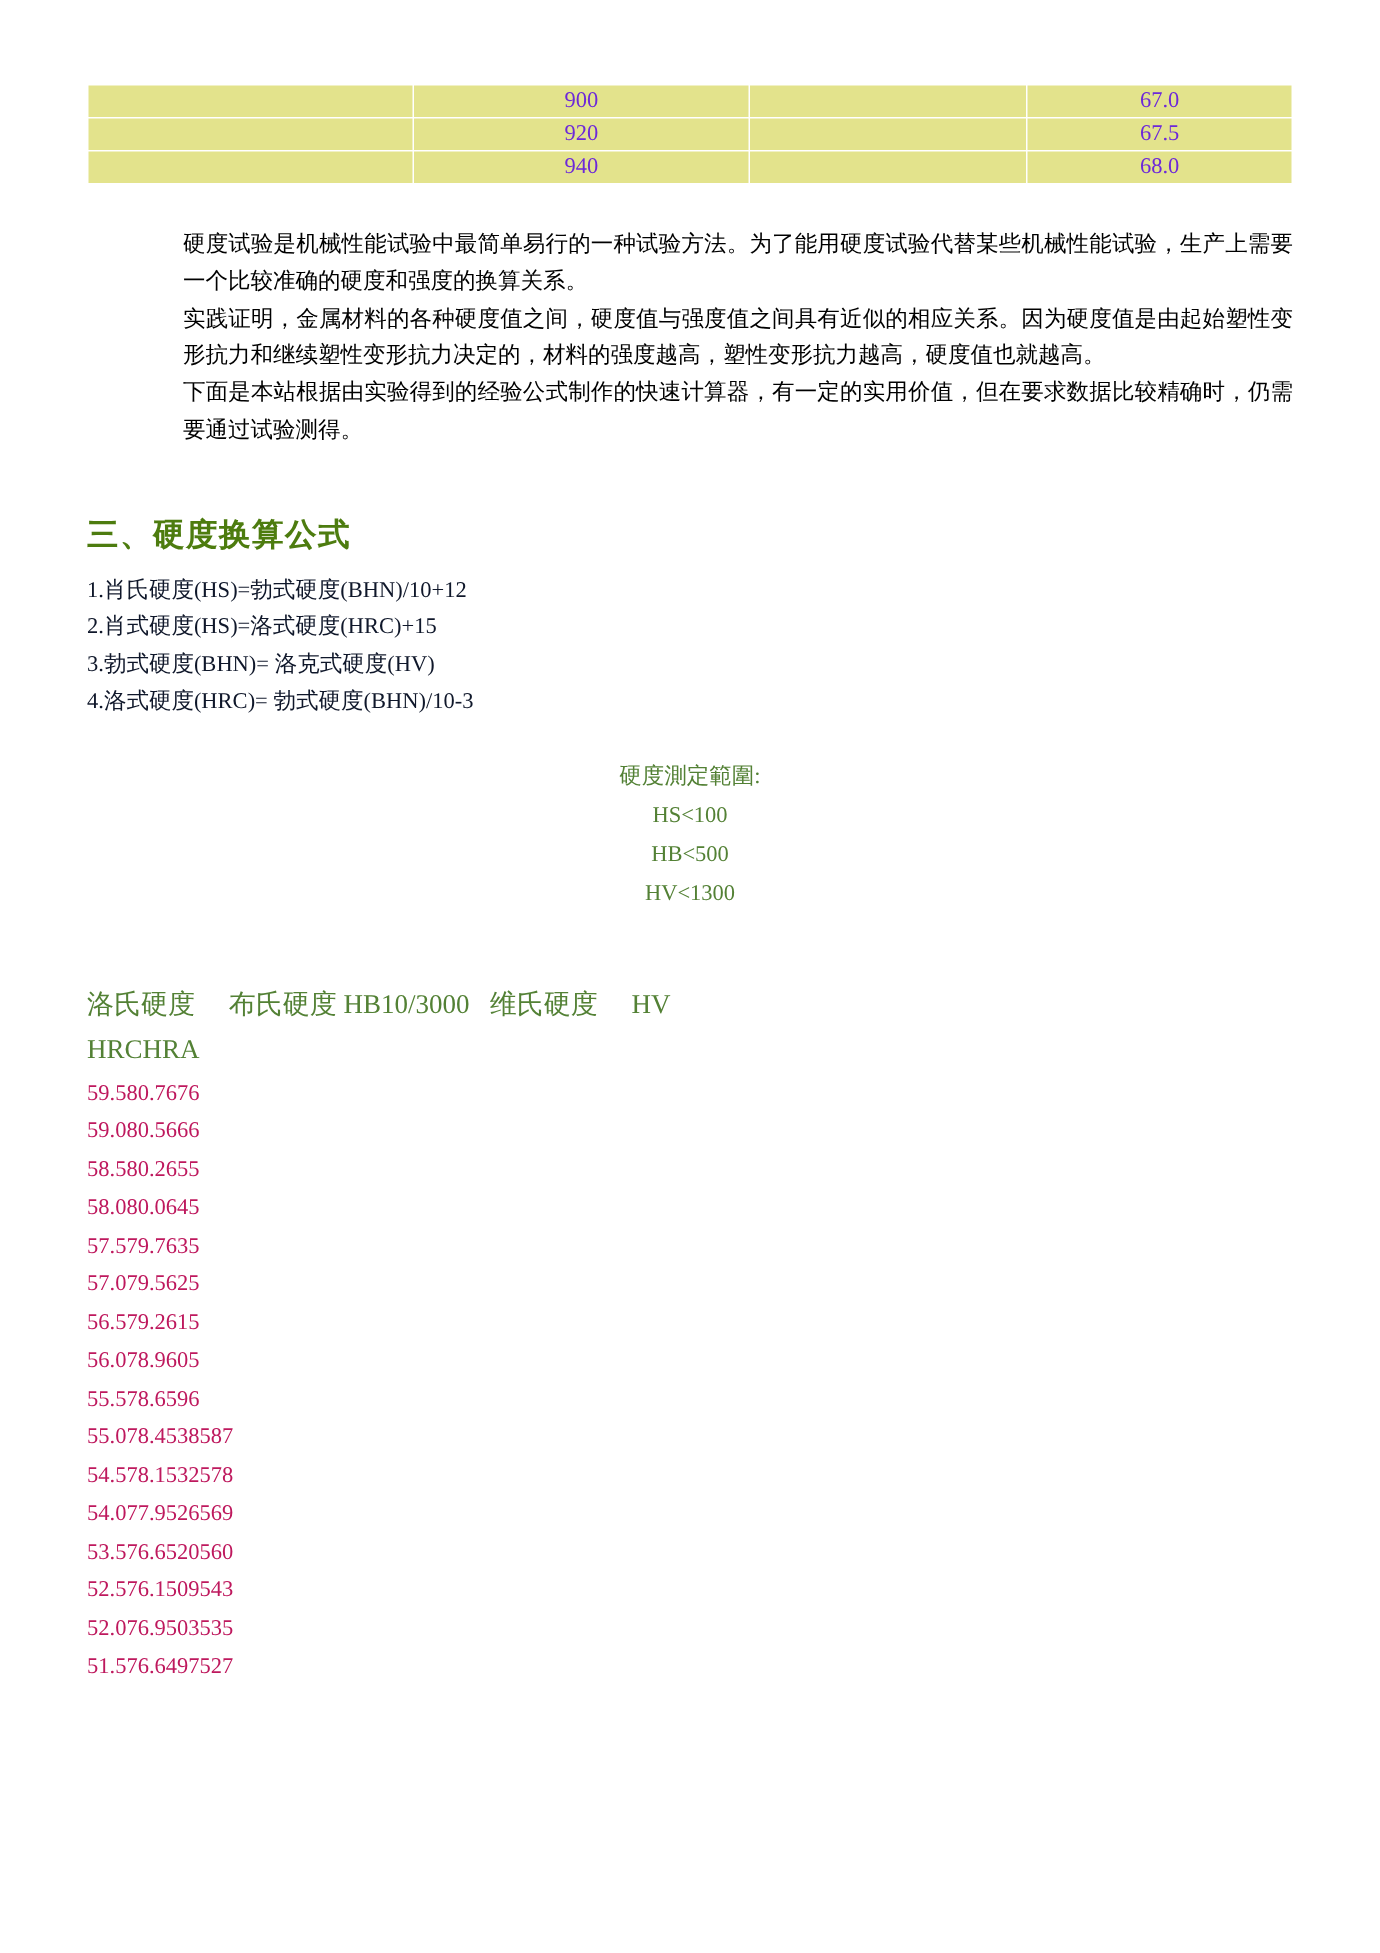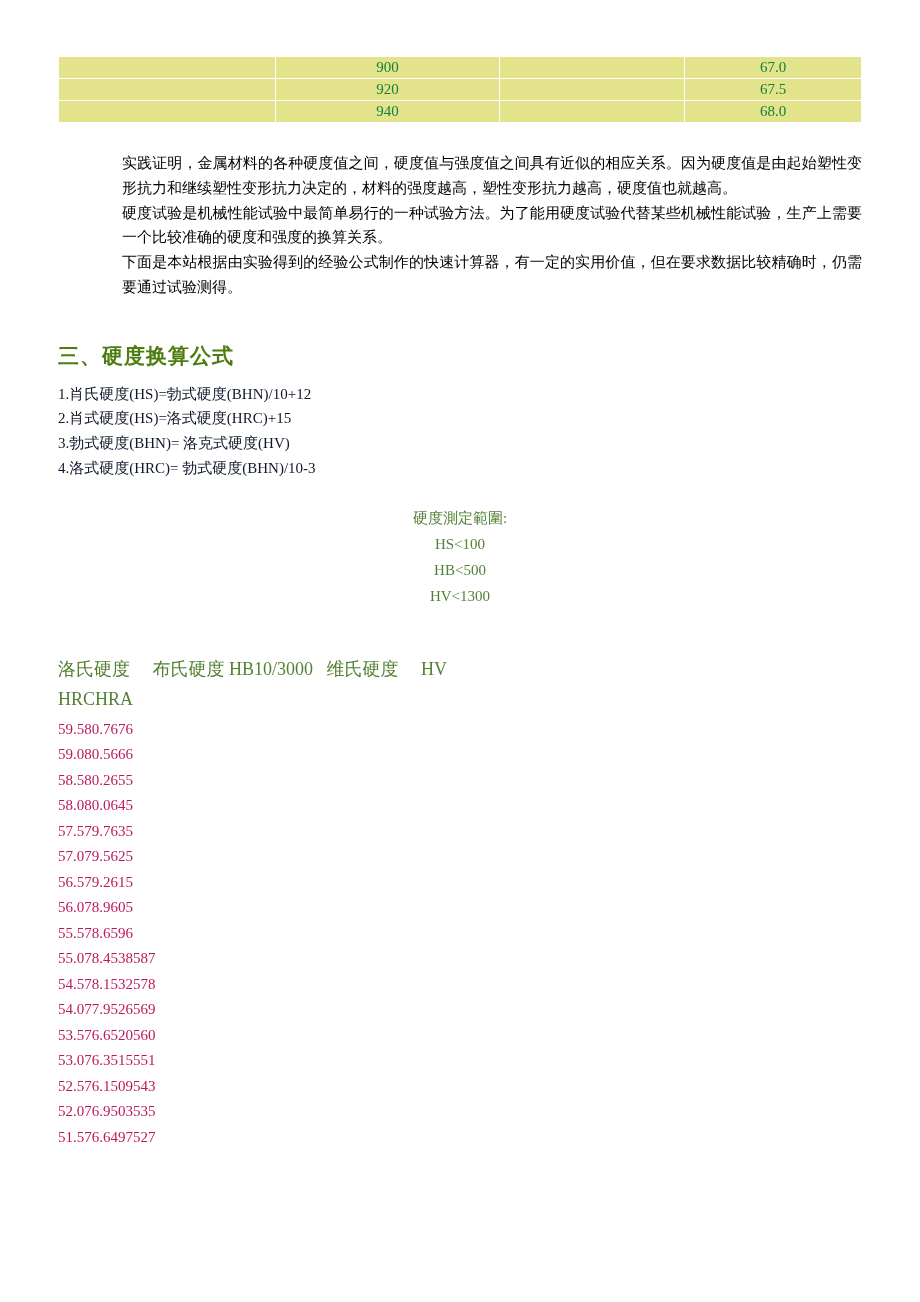--- a/index.html
+++ b/index.html
@@ -23,21 +23,21 @@
       width: 100%;
       border-collapse: separate;
       border-spacing: 1px;
       margin-bottom: 28px;
     }
     table.top-table td {
       background: #e3e38c;
       text-align: center;
       padding: 2px 0;
       font-size: 15px;
-      color: #15803d;
+      color: #6d28d9;
       border: none;
     }
     table.top-table td:nth-child(1) {
       width: 27%;
     }
     table.top-table td:nth-child(2) {
       width: 28%;
     }
     table.top-table td:nth-child(3) {
       width: 23%;
@@ -116,22 +116,22 @@
         <tr>
           <td></td>
           <td>940</td>
           <td></td>
           <td>68.0</td>
         </tr>
       </tbody>
   </table>
 
   <div class="para-block">
+    <p>硬度试验是机械性能试验中最简单易行的一种试验方法。为了能用硬度试验代替某些机械性能试验，生产上需要一个比较准确的硬度和强度的换算关系。</p>
     <p>实践证明，金属材料的各种硬度值之间，硬度值与强度值之间具有近似的相应关系。因为硬度值是由起始塑性变形抗力和继续塑性变形抗力决定的，材料的强度越高，塑性变形抗力越高，硬度值也就越高。</p>
-    <p>硬度试验是机械性能试验中最简单易行的一种试验方法。为了能用硬度试验代替某些机械性能试验，生产上需要一个比较准确的硬度和强度的换算关系。</p>
     <p>下面是本站根据由实验得到的经验公式制作的快速计算器，有一定的实用价值，但在要求数据比较精确时，仍需要通过试验测得。</p>
   </div>
 
   <h2 class="section-title">三、硬度换算公式</h2>
 
   <div class="formulas">
     <div>1.肖氏硬度(HS)=勃式硬度(BHN)/10+12</div>
     <div>2.肖式硬度(HS)=洛式硬度(HRC)+15</div>
     <div>3.勃式硬度(BHN)= 洛克式硬度(HV)</div>
     <div>4.洛式硬度(HRC)= 勃式硬度(BHN)/10-3</div>
@@ -161,19 +161,18 @@
       <div>58.080.0645</div>
       <div>57.579.7635</div>
       <div>57.079.5625</div>
       <div>56.579.2615</div>
       <div>56.078.9605</div>
       <div>55.578.6596</div>
       <div>55.078.4538587</div>
       <div>54.578.1532578</div>
       <div>54.077.9526569</div>
       <div>53.576.6520560</div>
-      <div>53.076.3515551</div>
       <div>52.576.1509543</div>
       <div>52.076.9503535</div>
       <div>51.576.6497527</div>
     </div>
 
 </div>
 
 </body></html>

